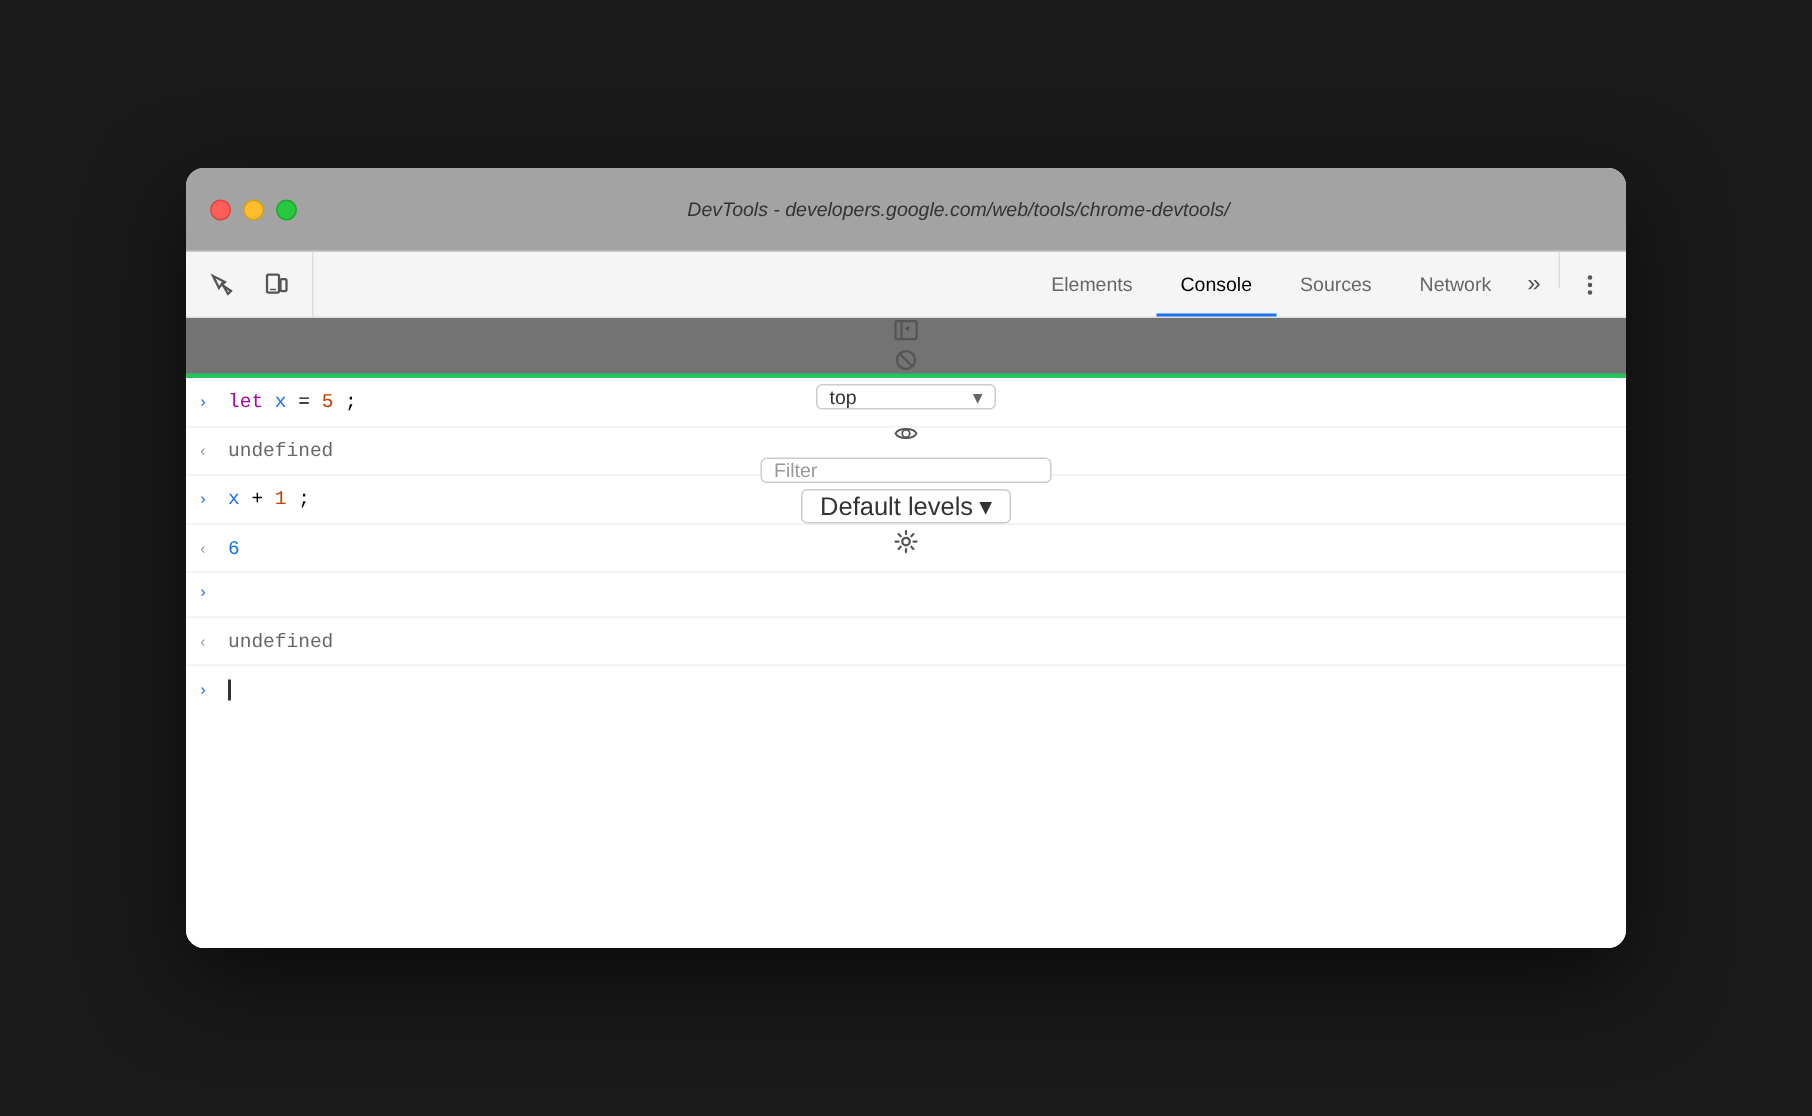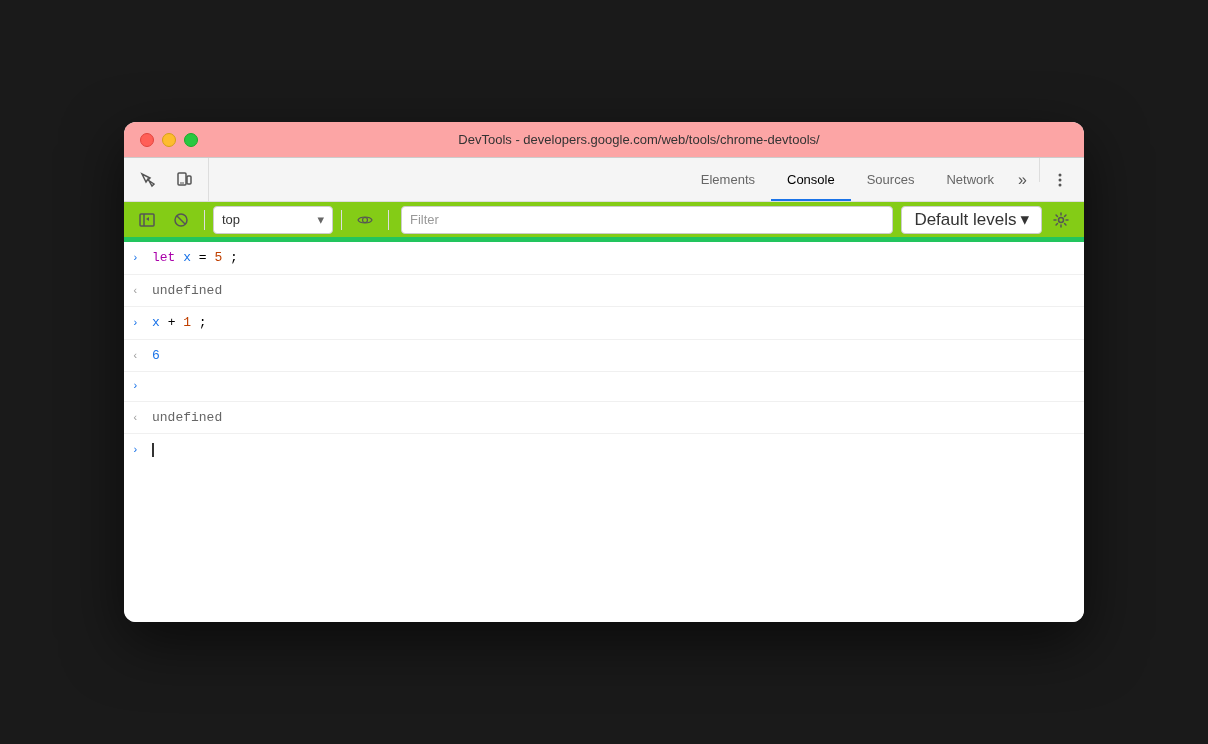--- a/index.html
+++ b/index.html
@@ -16,27 +16,28 @@
     .window {
       width: 960px;
       background: #f0f0f0;
       border-radius: 12px;
       box-shadow: 0 20px 60px rgba(0,0,0,0.6);
       overflow: hidden;
     }
 
     
     .title-bar {
-      background: #fca5a5;
-      height: 36px;
+      background: #a3a3a3;
+      height: 56px;
       display: flex;
       align-items: center;
       padding: 0 16px;
       border-bottom: 1px solid #ccc;
       gap: 12px;
+      font-style: italic;
     }
 
     .traffic-lights {
       display: flex;
       gap: 8px;
       align-items: center;
     }
 
     .traffic-light {
       width: 14px;
@@ -144,27 +145,28 @@
       align-items: center;
       justify-content: center;
       border-radius: 4px;
       cursor: pointer;
       color: #555;
       font-size: 16px;
     }
 
     
     .toolbar {
-      background: #84cc16;
-      border-bottom: 5px solid #22c55e;
+      background: #737373;
+      border-bottom: 3px solid #22c55e;
       display: flex;
       align-items: center;
       padding: 0 8px;
       height: 40px;
       gap: 4px;
+      flex-direction: column;
     }
 
     .toolbar-icon-btn {
       width: 30px;
       height: 30px;
       display: flex;
       align-items: center;
       justify-content: center;
       border-radius: 4px;
       cursor: pointer;

